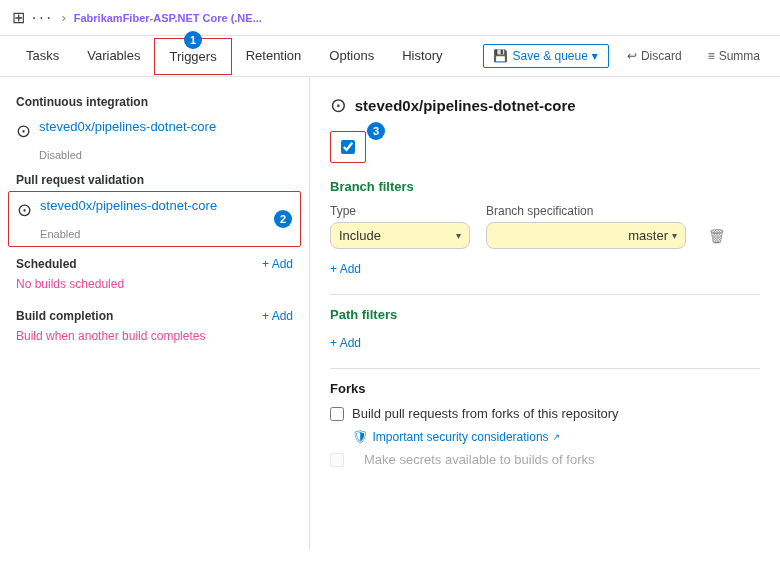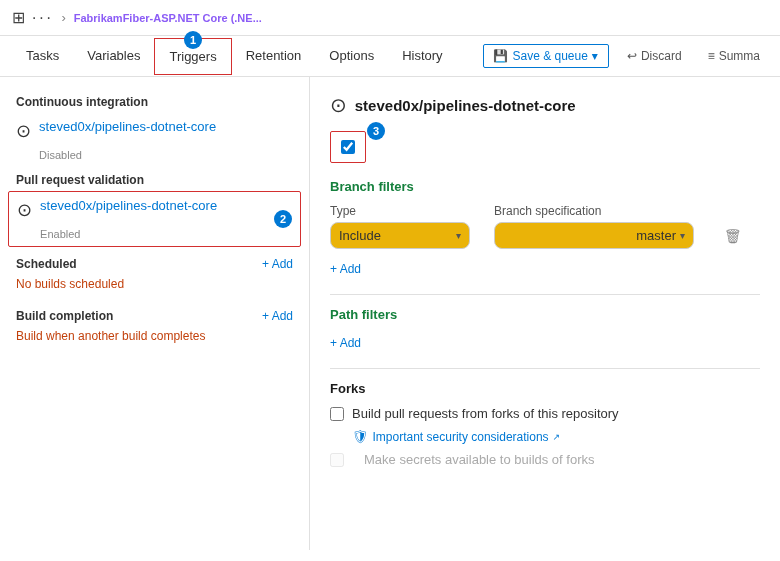--- a/index.html
+++ b/index.html
@@ -25,40 +25,40 @@
     .section-title { font-size: 12px; font-weight: 600; color: #333; padding: 6px 16px 4px; text-transform: none; }
     .repo-item { display: flex; align-items: flex-start; padding: 6px 16px; gap: 8px; cursor: pointer; }
     .repo-item.selected { border: 1.5px solid #d32f2f; border-radius: 2px; margin: 0 8px; padding: 6px 8px; }
     .repo-item .repo-icon { font-size: 18px; color: #333; margin-top: 1px; flex-shrink: 0; }
     .repo-item .repo-info .repo-name { font-size: 13px; color: #0078d4; }
     .repo-item .repo-info .repo-status { font-size: 11px; color: #888; margin-top: 15px; }
 
     .section-header { display: flex; align-items: center; justify-content: space-between; padding: 10px 16px 4px; }
     .section-header .sec-title { font-size: 12px; font-weight: 600; color: #333; }
     .add-btn { display: flex; align-items: center; gap: 3px; color: #0078d4; font-size: 12px; cursor: pointer; background: none; border: none; }
-    .section-note { font-size: 12px; color: #c2410c; padding: 2px 16px 8px; }
+    .section-note { font-size: 12px; color: #ec4899; padding: 2px 16px 8px; }
 
     .badge-circle { display: inline-flex; align-items: center; justify-content: center; width: 18px; height: 18px; border-radius: 50%; background: #0078d4; color: #fff; font-size: 11px; font-weight: 700; flex-shrink: 0; }
 
     .right-panel { flex: 1; padding: 16px 20px; overflow-y: auto; }
     .right-repo-header { display: flex; align-items: center; gap: 8px; margin-bottom: 14px; }
     .right-repo-icon { font-size: 20px; color: #333; }
     .right-repo-name { font-size: 15px; font-weight: 600; color: #1a1a1a; }
 
     .checkbox-row { display: flex; align-items: center; gap: 8px; padding: 8px 10px; border: 1.5px solid #d32f2f; border-radius: 2px; margin-bottom: 16px; width: fit-content; position: relative; }
     .checkbox-row input[type=checkbox] { width: 14px; height: 14px; accent-color: #0078d4; cursor: pointer; }
     .checkbox-label { font-size: 13px; color: #333; }
 
     .badge-3 { position: absolute; right: -20px; top: -10px; }
 
     .subsection-title { font-size: 13px; font-weight: 600; color: #15803d; margin-bottom: 10px; }
-    .filter-row { display: flex; align-items: flex-start; gap: 24px; margin-bottom: 8px; }
+    .filter-row { display: flex; align-items: flex-start; gap: 16px; margin-bottom: 8px; }
     .filter-col { display: flex; flex-direction: column; gap: 4px; }
     .filter-label { font-size: 12px; color: #555; }
-    .filter-select { display: flex; align-items: center; border: 1px solid #ccc; border-radius: 8px; padding: 5px 8px; font-size: 13px; cursor: pointer; min-width: 140px; gap: 4px; background: #eab308; }
+    .filter-select { display: flex; align-items: center; border: 1px solid #ccc; border-radius: 8px; padding: 5px 8px; font-size: 13px; cursor: pointer; min-width: 140px; gap: 4px; background: #fef9c3; }
     .filter-select .select-text { flex: 1; }
     .filter-select .chevron { color: #555; font-size: 10px; }
     .filter-select-wide { min-width: 200px; text-align: right; }
     .delete-btn { padding: 6px; color: #888; cursor: pointer; margin-top: 18px; background: none; border: none; font-size: 14px; }
 
     .add-row { display: flex; align-items: center; gap: 4px; color: #0078d4; font-size: 12px; cursor: pointer; padding: 4px 0; margin-bottom: 14px; background: none; border: none; }
     .separator { border: none; border-top: 1px solid #e0e0e0; margin: 12px 0; }
 
     .forks-section .forks-title { font-size: 13px; font-weight: 600; color: #1a1a1a; margin-bottom: 10px; }
     .forks-checkbox-row { display: flex; align-items: center; gap: 8px; margin-bottom: 8px; }

